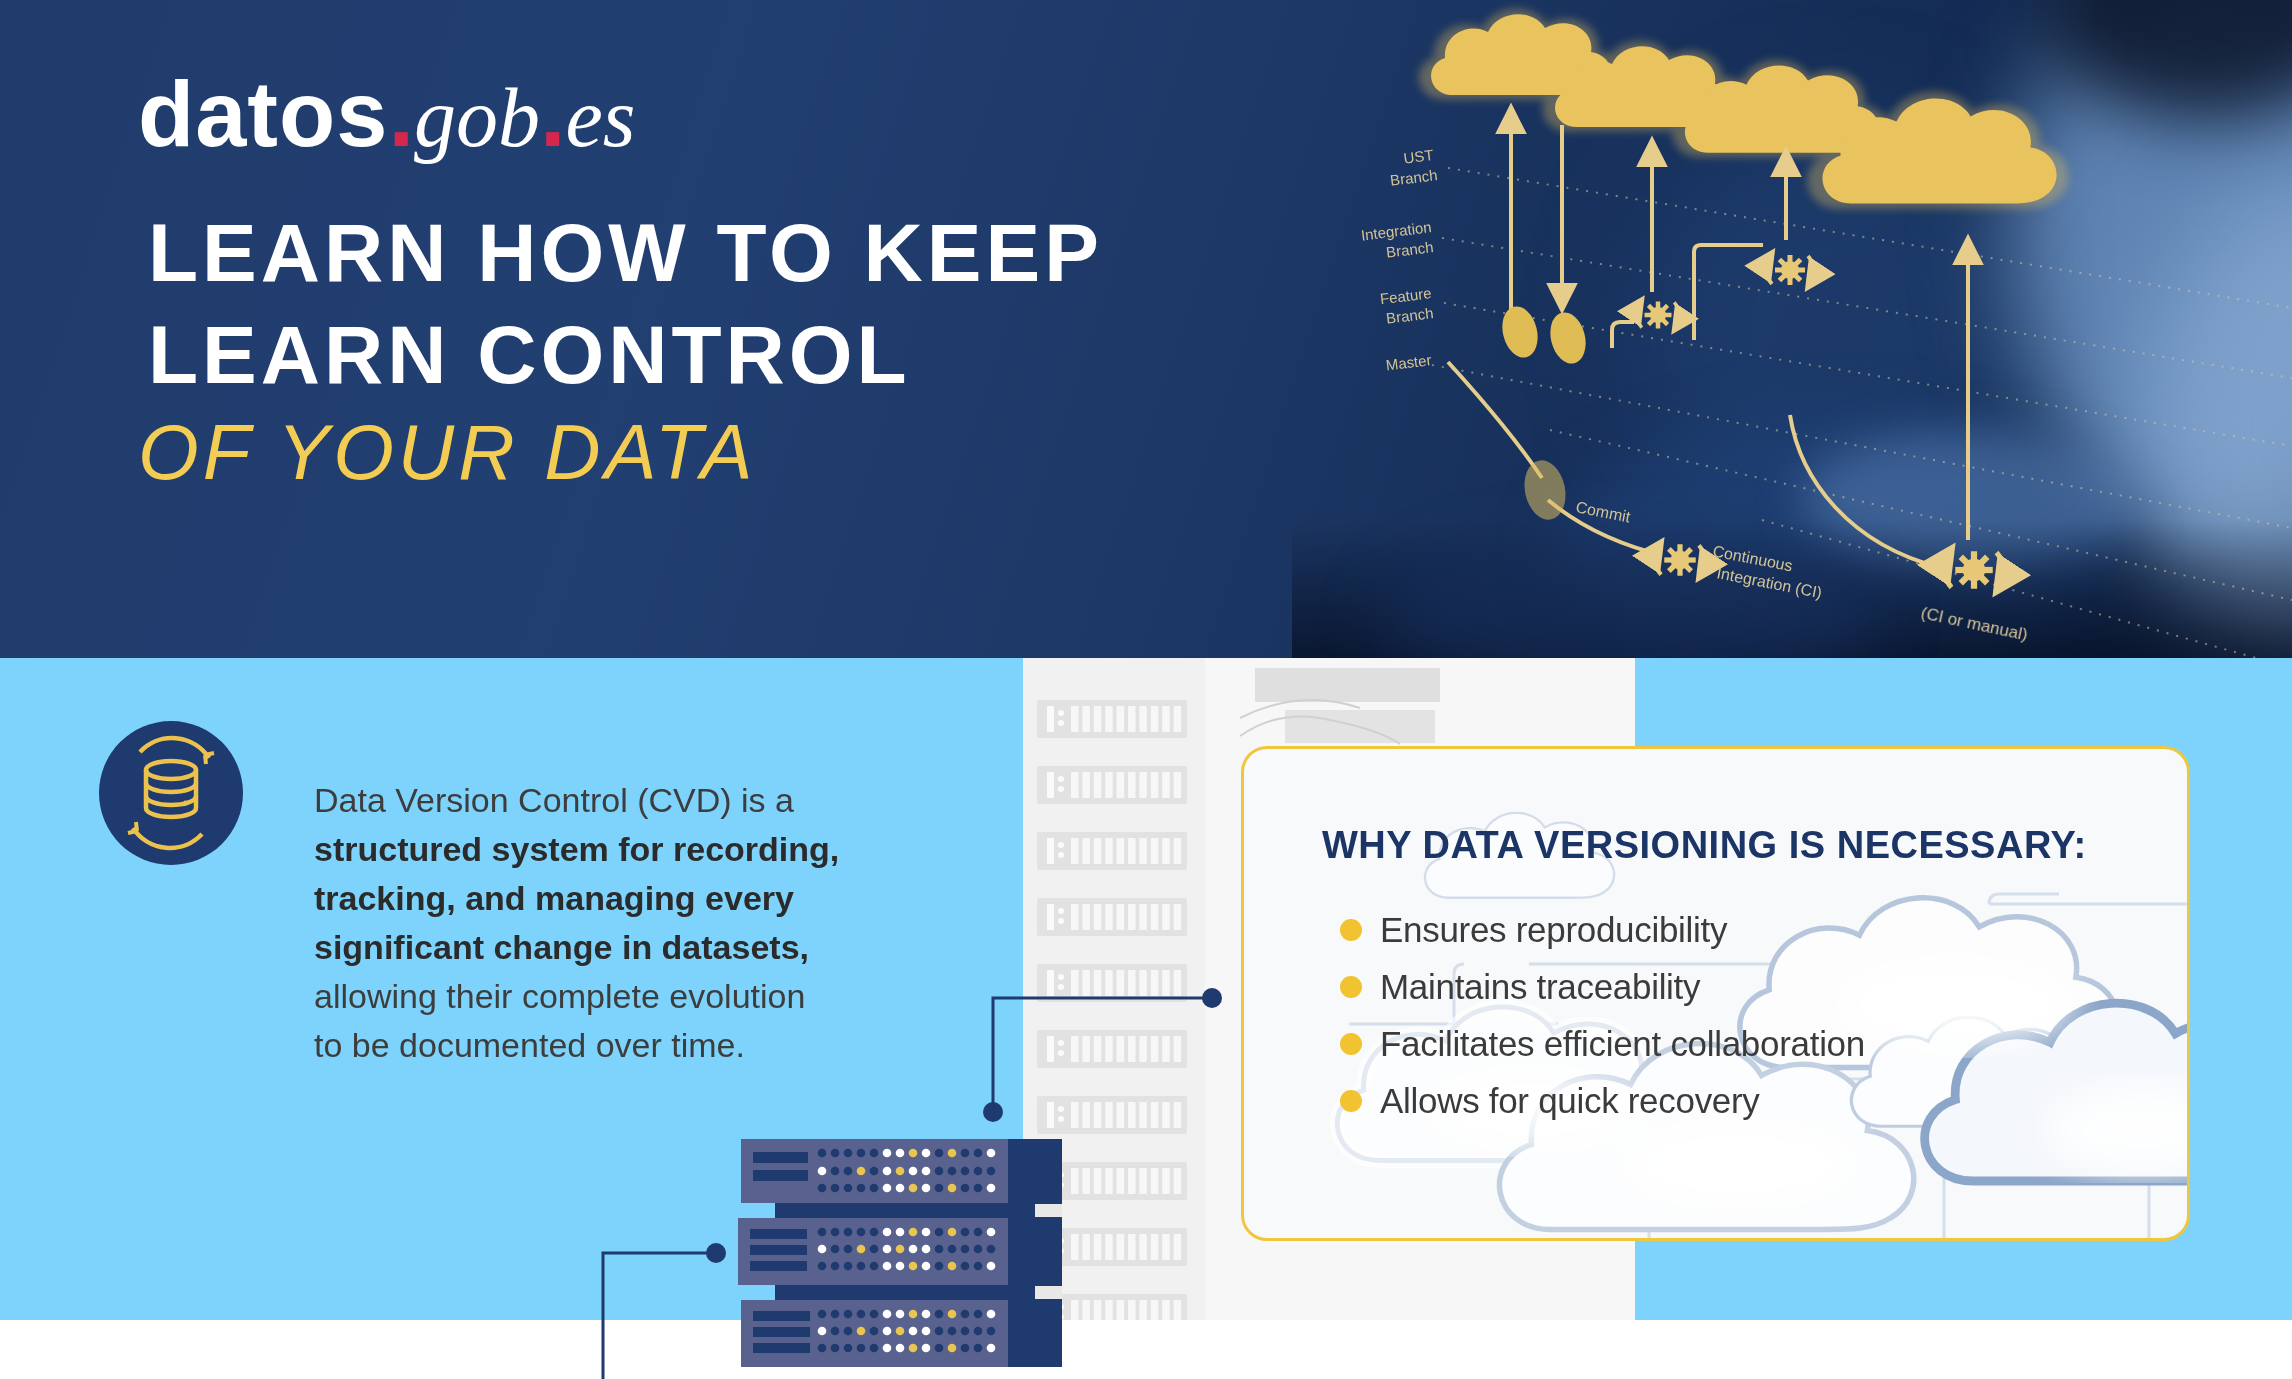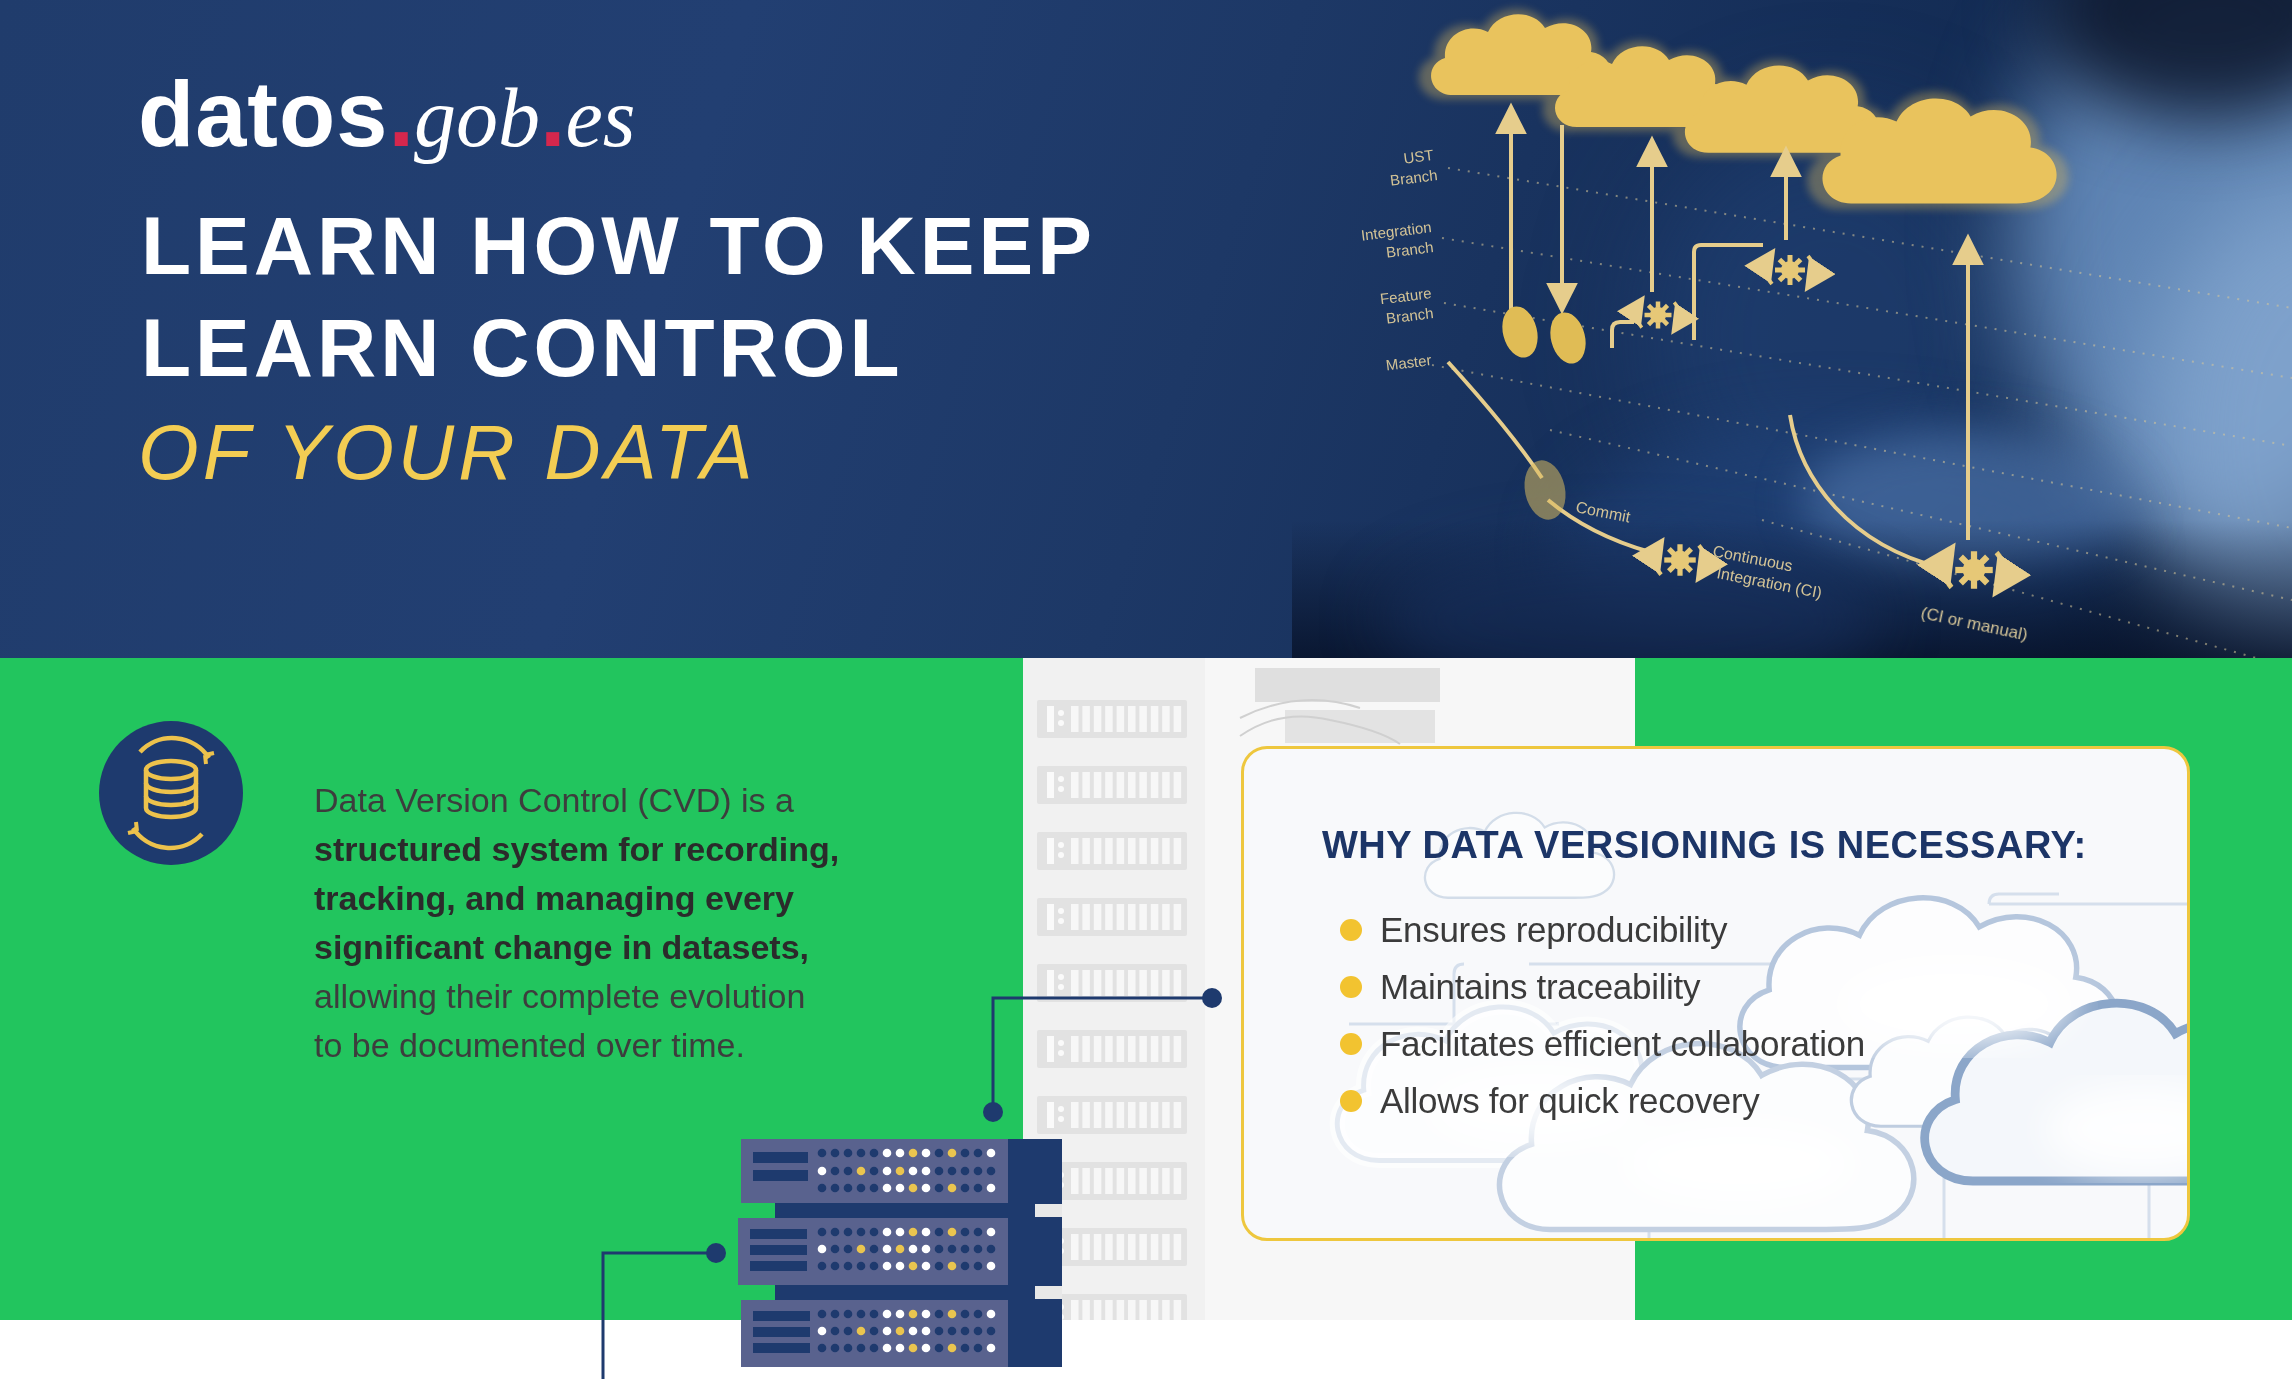--- a/index.html
+++ b/index.html
@@ -18,29 +18,29 @@
   .ph-fingers{left:1800px;top:430px;width:340px;height:140px;background:rgba(92,132,186,.5);filter:blur(22px);}
   .ph-keyboard{position:absolute;left:1292px;top:520px;width:1000px;height:138px;
         background:linear-gradient(to bottom,rgba(6,16,38,0),rgba(6,16,38,.8));}
   .ph-glow{left:1380px;top:540px;width:500px;height:160px;background:rgba(25,52,100,.5);filter:blur(30px);}
 
   .logo{position:absolute;left:138px;top:62px;white-space:nowrap;}
   .logo .l-bold{font-family:"Liberation Sans",sans-serif;font-weight:700;font-size:92px;color:#ffffff;letter-spacing:1px;}
   .logo .l-dot{font-family:"Liberation Sans",sans-serif;font-weight:700;font-size:92px;color:#d5274d;}
   .logo .l-serif{font-family:"Liberation Serif",serif;font-style:italic;font-size:84px;color:#ffffff;}
 
-  .hero-title{position:absolute;left:138px;top:192px;margin:3px;font-weight:700;font-size:82px;
+  .hero-title{position:absolute;left:138px;top:192px;margin:10px;font-weight:700;font-size:82px;
         line-height:102px;color:#ffffff;letter-spacing:4px;white-space:nowrap;}
   .hero-sub{position:absolute;left:138px;top:402px;font-style:italic;font-weight:400;font-size:78px;
         line-height:100px;color:#f3cd53;letter-spacing:4px;white-space:nowrap;}
 
   .hero-diagram{position:absolute;left:1292px;top:0;}
 
   
-  .lower{position:absolute;left:0;top:658px;width:2292px;height:721px;background:#22c55e;}
+  .lower{position:absolute;left:0;top:658px;width:2292px;height:721px;background:#7dd3fc;}
   .lower-art{position:absolute;left:0;top:0;}
 
   .intro-icon{position:absolute;left:96px;top:60px;}
   .intro-text{position:absolute;left:314px;top:118px;font-size:34px;line-height:49px;color:#3d3d3d;}
   .intro-text .b{font-weight:700;color:#2b2b2b;}
 
   .card{position:absolute;left:1241px;top:88px;width:943px;height:489px;background:#f8f9fb;
         border:3px solid #eec73e;border-radius:26px;overflow:hidden;}
   .card-decor{position:absolute;left:0;top:0;}
   .card-heading{position:absolute;left:77px;top:74px;margin:1px;font-size:38px;font-weight:700;

